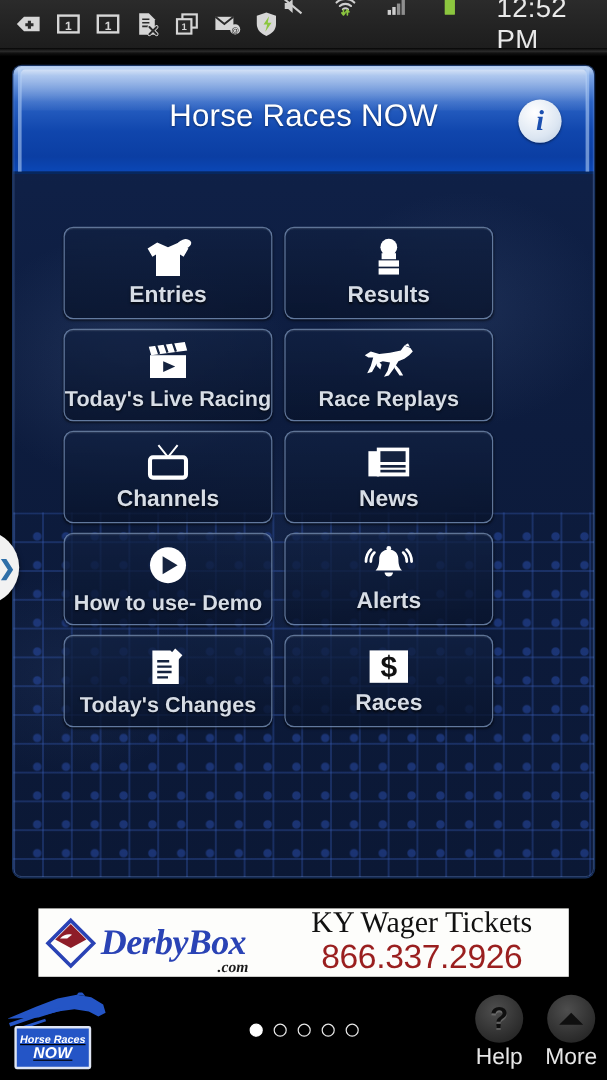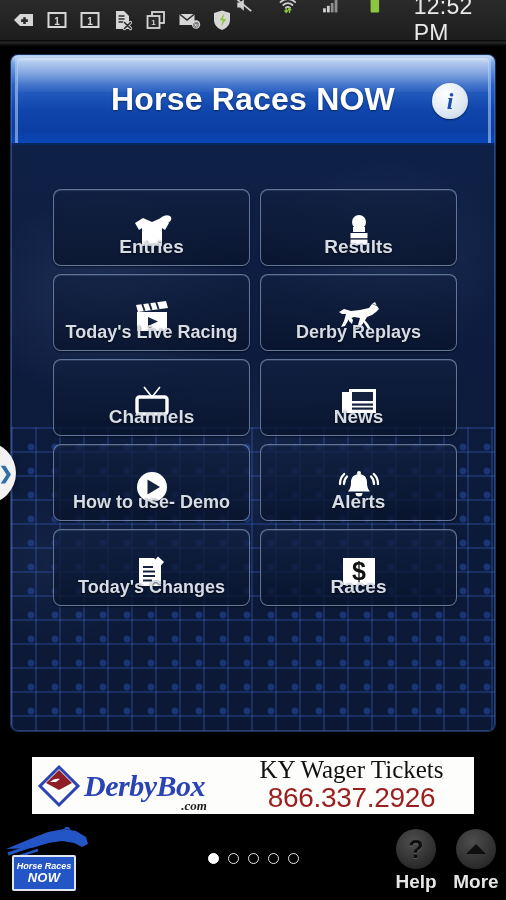--- a/index.html
+++ b/index.html
@@ -71,21 +71,21 @@
     background:linear-gradient(rgba(255,255,255,.45), rgba(255,255,255,.04));
     pointer-events:none;
   }
   #header .edge-l, #header .edge-r{
     position:absolute; top:2px; bottom:0; width:3px;
     background:rgba(190,215,250,.55);
   }
   #header .edge-l{ left:4px; } #header .edge-r{ right:4px; }
   #app-title{
     position:absolute; left:0; right:0; top:26px; text-align:center;
-    color:#fff; font-size:32px; font-weight:700; letter-spacing:.2px;
+    color:#fff; font-size:26px; font-weight:400; letter-spacing:.2px;
     text-shadow:0 1px 2px rgba(0,0,0,.45);
   }
   #info-btn{
     position:absolute; right:27px; top:28px; width:36px; height:36px;
     border-radius:50%;
     background:radial-gradient(circle at 38% 30%, #ffffff, #dce6f2 62%, #b9c8dc);
     box-shadow:0 1px 2px rgba(0,0,0,.5);
     display:flex; align-items:center; justify-content:center;
   }
   #info-btn .i-glyph{
@@ -93,26 +93,26 @@
     font-style:italic; font-weight:700; font-size:24px; line-height:1;
     margin-top:-1px;
   }
 
   
   #grid{
     position:absolute; left:42px; top:134px; width:404px;
     display:flex; flex-wrap:wrap; gap:8px 10px;
   }
   .tile{
-    width:197px; height:77px; border-radius:8px;
+    width:174px; height:77px; border-radius:8px;
     border:1px solid rgba(165,195,235,.55);
     background:linear-gradient(rgba(17,33,66,.74), rgba(9,20,44,.80));
     box-shadow:inset 0 1px 0 rgba(255,255,255,.10), 0 1px 2px rgba(0,0,0,.55);
     display:flex; flex-direction:column; align-items:center; justify-content:flex-start;
-    padding-top:22px; position:relative; overflow:hidden;
+    padding-top:6px; position:relative; overflow:hidden;
   }
   .tile .ticon{ height:40px; display:flex; align-items:center; justify-content:center; }
   .tile .tlabel{
     color:#d7dde6; font-size:19px; font-weight:700; line-height:1;
     text-shadow:0 1px 2px rgba(0,0,0,.75); white-space:nowrap;
     position:absolute; bottom:9px; left:0; right:0; text-align:center;
   }
   .tile.narrow .tlabel{ font-size:18px; }
 
   
@@ -154,37 +154,38 @@
 
   
   #bottombar{ position:absolute; left:0; top:778px; width:506px; height:75px; background:#000; }
   #brand{ position:absolute; left:4px; top:2px; width:86px; height:68px; }
   #brand .horse{ position:absolute; left:0; top:0; width:86px; height:32px; }
   #brand .badge{
     position:absolute; left:8px; top:28px; width:64px; height:36px;
     background:#2455c6; border:2px solid #dfe6f4; border-radius:2px;
     display:flex; flex-direction:column; align-items:center; justify-content:center;
     line-height:1;
+    text-decoration:underline;
   }
   #brand .badge .b1{ color:#fff; font-size:9px; font-style:italic; font-weight:700; }
   #brand .badge .b2{ color:#fff; font-size:13px; font-style:italic; font-weight:700; letter-spacing:.3px; }
 
   #dots{ position:absolute; left:0; right:0; top:28px; display:flex;
     justify-content:center; gap:9px; }
   #dots .dot{ width:11px; height:11px; border-radius:50%;
     border:1.5px solid #e8e8e8; background:transparent; }
   #dots .dot.on{ background:#fff; border-color:#fff; }
 
   .navbtn{ position:absolute; top:4px; width:60px; text-align:center; }
   .navbtn .circ{
     width:40px; height:40px; border-radius:50%; margin:0 auto;
     background:radial-gradient(circle at 42% 32%, #4e4e4e, #303030 60%, #1c1c1c);
     display:flex; align-items:center; justify-content:center;
   }
-  .navbtn .nlabel{ color:#e6e6e6; font-size:19px; font-weight:700; margin-top:2px;
+  .navbtn .nlabel{ color:#e6e6e6; font-size:19px; font-weight:400; margin-top:2px;
     text-shadow:0 1px 1px #000; }
   #btn-help{ right:60px; }
   #btn-more{ right:0px; }
   .navbtn .qmark{ color:#0f0f0f; font-size:25px; font-weight:700; line-height:1;
     text-shadow:0 1px 0 rgba(255,255,255,.18); }
 </style>
 </head>
 <body>
 
 <div id="statusbar">
@@ -305,21 +306,21 @@
 
       <div class="tile narrow">
         <div class="ticon">
           <svg width="46" height="30" viewBox="0 0 46 30">
             <path d="M41 4 L36 2 L33 6 L24 8 L15 9 L8 7 L3 10 L6 12 L10 12 L8 19 L5 25 L9 24 L13 17 L18 15 L24 16 L22 23 L19 28 L23 27 L28 20 L31 15 L36 13 L40 10 L43 7 Z" fill="#fff"></path>
             <path d="M36 2 L39 0 L40.5 3 Z" fill="#fff"></path>
             <path d="M27 16 L32 22 L35 27 L32 27 L28 21 Z" fill="#fff"></path>
             <path d="M12 12 L17 18 L16 22 L13 19 Z" fill="#fff"></path>
           </svg>
         </div>
-        <div class="tlabel">Derby Replays</div>
+        <div class="tlabel">Race Replays</div>
       </div>
 
       <div class="tile">
         <div class="ticon">
           <svg width="42" height="34" viewBox="0 0 42 34">
             <path d="M13 2 L21 12 M29 2 L21 12" stroke="#fff" stroke-width="1.6" fill="none"></path>
             <rect x="6" y="12" width="30" height="17" rx="2.5" fill="none" stroke="#fff" stroke-width="3.4"></rect>
           </svg>
         </div>
         <div class="tlabel">Channels</div>

